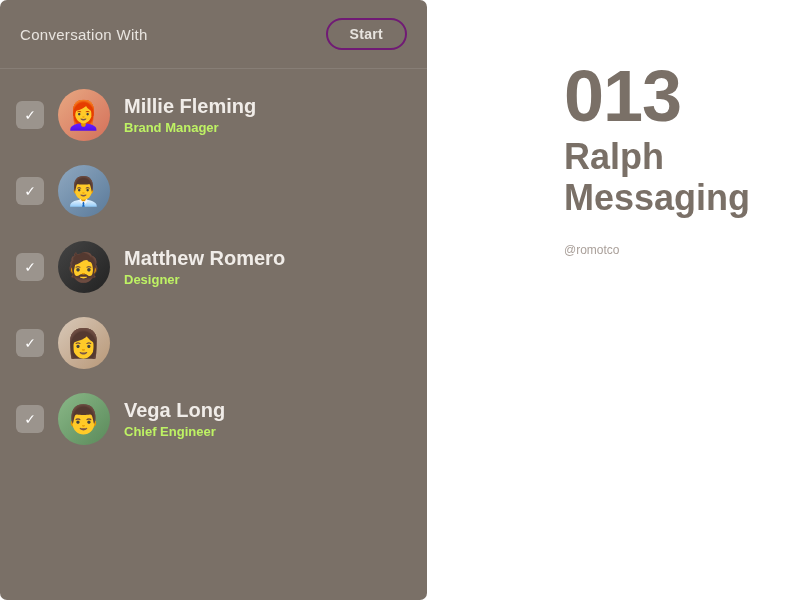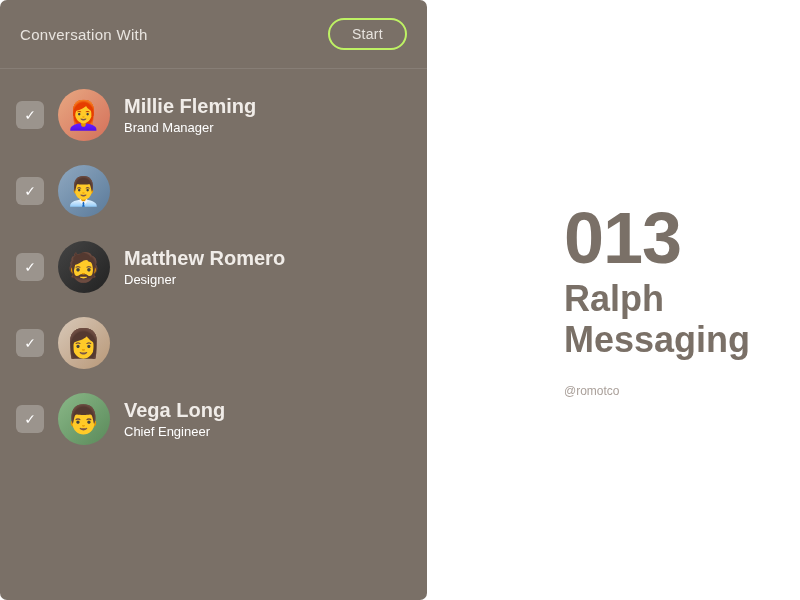--- a/index.html
+++ b/index.html
@@ -33,27 +33,27 @@
     }
 
     .panel-title {
       color: #e8e4df;
       font-size: 15px;
       font-weight: 400;
       letter-spacing: 0.3px;
     }
 
     .start-button {
-      border: 2px solid #bef264;
+      border: 2px solid #701a75;
       background: transparent;
       color: #e8e4df;
       border-radius: 20px;
       padding: 6px 22px;
       font-size: 14px;
-      font-weight: 400;
+      font-weight: 700;
       cursor: pointer;
       letter-spacing: 0.3px;
     }
 
     .contact-list {
       flex: 1;
       overflow-y: auto;
       padding: 8px 0;
     }
 
@@ -87,30 +87,30 @@
     }
 
     .contact-name {
       color: #f0ece8;
       font-size: 20px;
       font-weight: 600;
       margin-bottom: 2px;
     }
 
     .contact-role {
-      color: #ffffff;
+      color: #bef264;
       font-size: 13px;
-      font-weight: 400;
+      font-weight: 700;
     }
 
     
     .right-panel {
       flex: 1;
       display: flex;
-      align-items: center;
+      align-items: flex-start;
       justify-content: flex-end;
       padding: 60px 50px;
       background: #ffffff;
     }
 
     .branding {
       text-align: left;
     }
 
     .branding-number {

